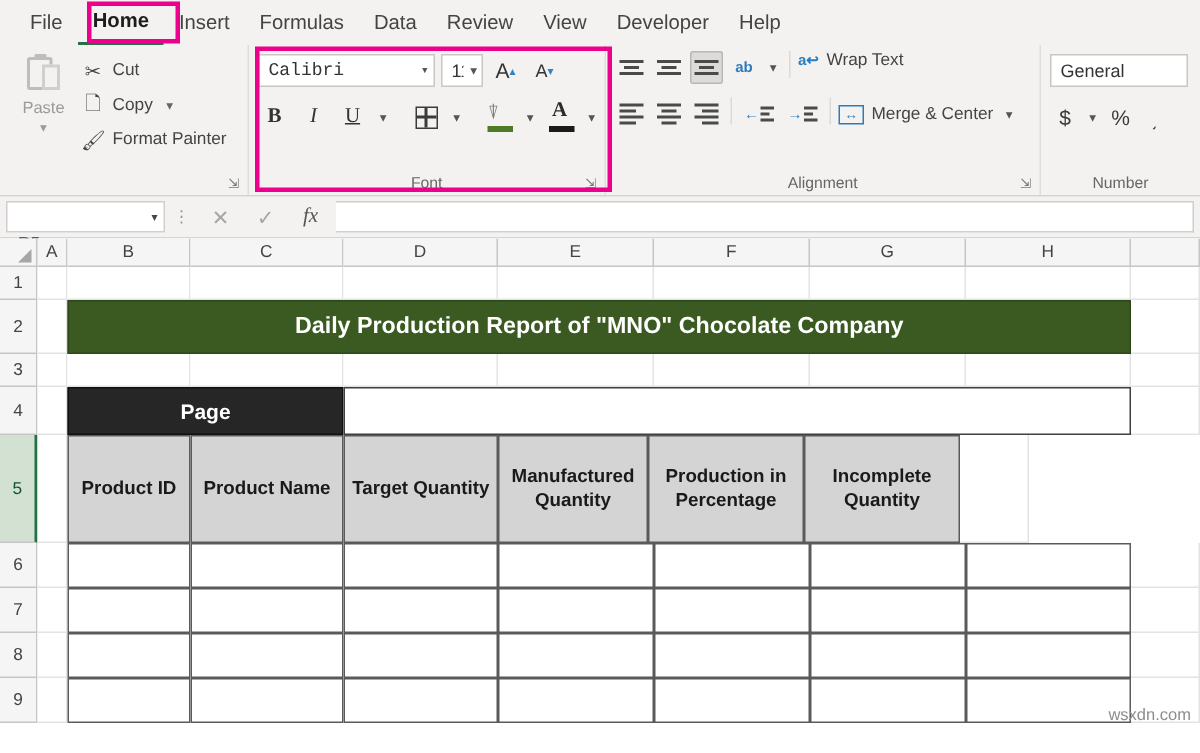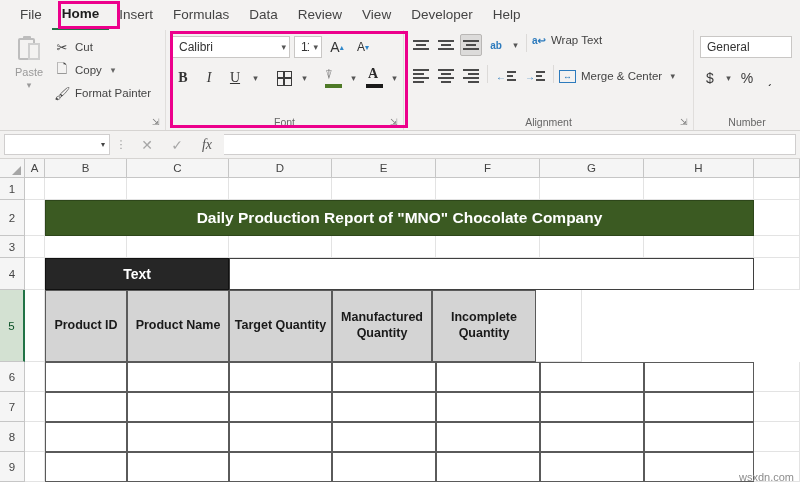--- a/index.html
+++ b/index.html
@@ -121,21 +121,21 @@
   .combo {
     height: 22px;
     border: 1px solid #c9c7c5;
     background: #fff;
     display: flex; align-items: center;
     padding: 0 3px 0 6px;
     font-size: 12px; color: #333;
   }
   .combo .val { flex: 1; white-space: nowrap; overflow: hidden; }
   .combo .cv { font-size: 9px; color: #555; padding-left: 4px; }
-  .font-name { width: 118px; }
+  .font-name { width: 118px; font-family: Liberation Mono, monospace; }
   .font-size { width: 28px; }
   .btn {
     min-width: 22px; height: 22px;
     display: flex; align-items: center; justify-content: center;
     font-size: 13px; color: #333;
     border: 1px solid transparent; border-radius: 2px;
     padding: 0 2px;
   }
   .btn.small-caret { min-width: 11px; font-size: 9px; color: #555; }
   .grow-a { font-size: 14px; }
@@ -594,31 +594,32 @@
         <div class="cell" style="width:103px;height:22px"></div>
         <div class="cell" style="width:104px;height:22px"></div>
         <div class="cell" style="width:104px;height:22px"></div>
         <div class="cell" style="width:104px;height:22px"></div>
         <div class="cell" style="width:110px;height:22px"></div>
         <div class="cell" style="width:46px;height:22px"></div>
       </div>
 
       <div class="crow">
         <div class="cell" style="width:20px;height:32px"></div>
-        <div class="date-cell" style="width:184px;height:32px">Text</div>
+        <div class="date-cell" style="width:184px;height:32px">Page</div>
         <div class="date-blank" style="width:525px;height:32px"></div>
         <div class="cell" style="width:46px;height:32px"></div>
       </div>
 
       <div class="crow">
         <div class="cell" style="width:20px;height:72px"></div>
         <div class="hdr-cell" style="width:82px;height:72px">Product ID</div>
         <div class="hdr-cell" style="width:102px;height:72px">Product Name</div>
         <div class="hdr-cell" style="width:103px;height:72px">Target Quantity</div>
         <div class="hdr-cell" style="width:100px;height:72px">Manufactured Quantity</div>
+        <div class="hdr-cell" style="width:104px;height:72px">Production in Percentage</div>
         <div class="hdr-cell" style="width:104px;height:72px">Incomplete Quantity</div>
         <div class="cell" style="width:46px;height:72px"></div>
       </div>
 
       <div class="crow">
         <div class="cell" style="width:20px;height:30px"></div>
         <div class="data-cell" style="width:82px;height:30px"></div>
         <div class="data-cell" style="width:102px;height:30px"></div>
         <div class="data-cell" style="width:103px;height:30px"></div>
         <div class="data-cell" style="width:104px;height:30px"></div>

